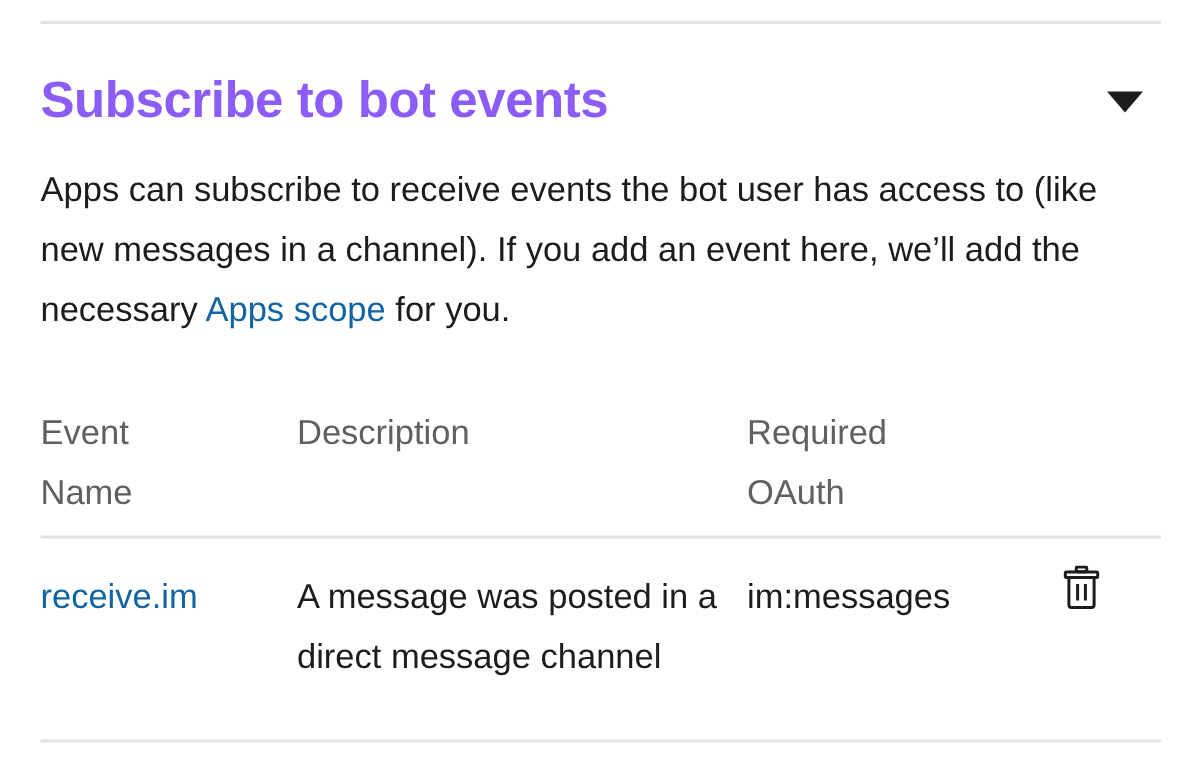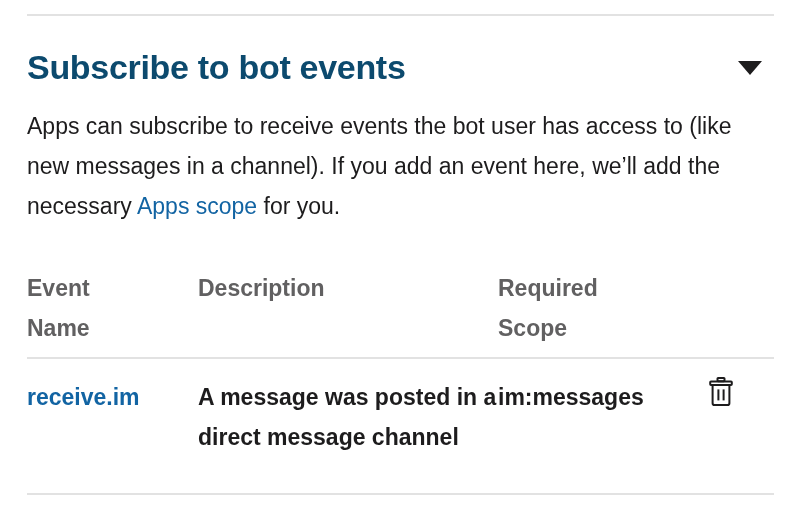--- a/index.html
+++ b/index.html
@@ -45,21 +45,21 @@
     height: 52px;
   }
   .section-title {
     position: absolute;
     left: 0;
     top: 0;
     margin: 0;
     font-size: 34px;
     font-weight: bold;
     line-height: 46px;
-    color: #0c4a6e;
+    color: #8b5cf6;
     letter-spacing: -0.3px;
     white-space: nowrap;
   }
   .collapse-toggle {
     position: absolute;
     right: 10px;
     top: 12px;
     width: 28px;
     height: 24px;
     background: none;
@@ -102,21 +102,21 @@
     top: 268px;
     width: 747px;
     border-collapse: collapse;
     table-layout: fixed;
   }
   .events-table th,
   .events-table td {
     padding: 0;
     text-align: left;
     vertical-align: top;
-    font-weight: bold;
+    font-weight: normal;
   }
   .col-event  { width: 171px; }
   .col-desc   { width: 300px; }
   .col-scope  { width: 210px; }
   .col-action { width: 66px; }
 
   .events-table thead th {
     font-size: 23px;
     line-height: 40px;
     color: #616061;
@@ -178,21 +178,21 @@
     </colgroup>
     <thead>
       <tr>
         <th>
           <span class="th-inner">Event Name</span>
         </th>
         <th>
           <span class="th-inner">Description</span>
         </th>
         <th>
-          <span class="th-inner">Required Scope</span>
+          <span class="th-inner">Required OAuth</span>
         </th>
         <th>
           <span class="th-inner"></span>
         </th>
       </tr>
     </thead>
     <tbody>
       <tr>
         <td>
           <a class="event-name-link">receive.im</a>

